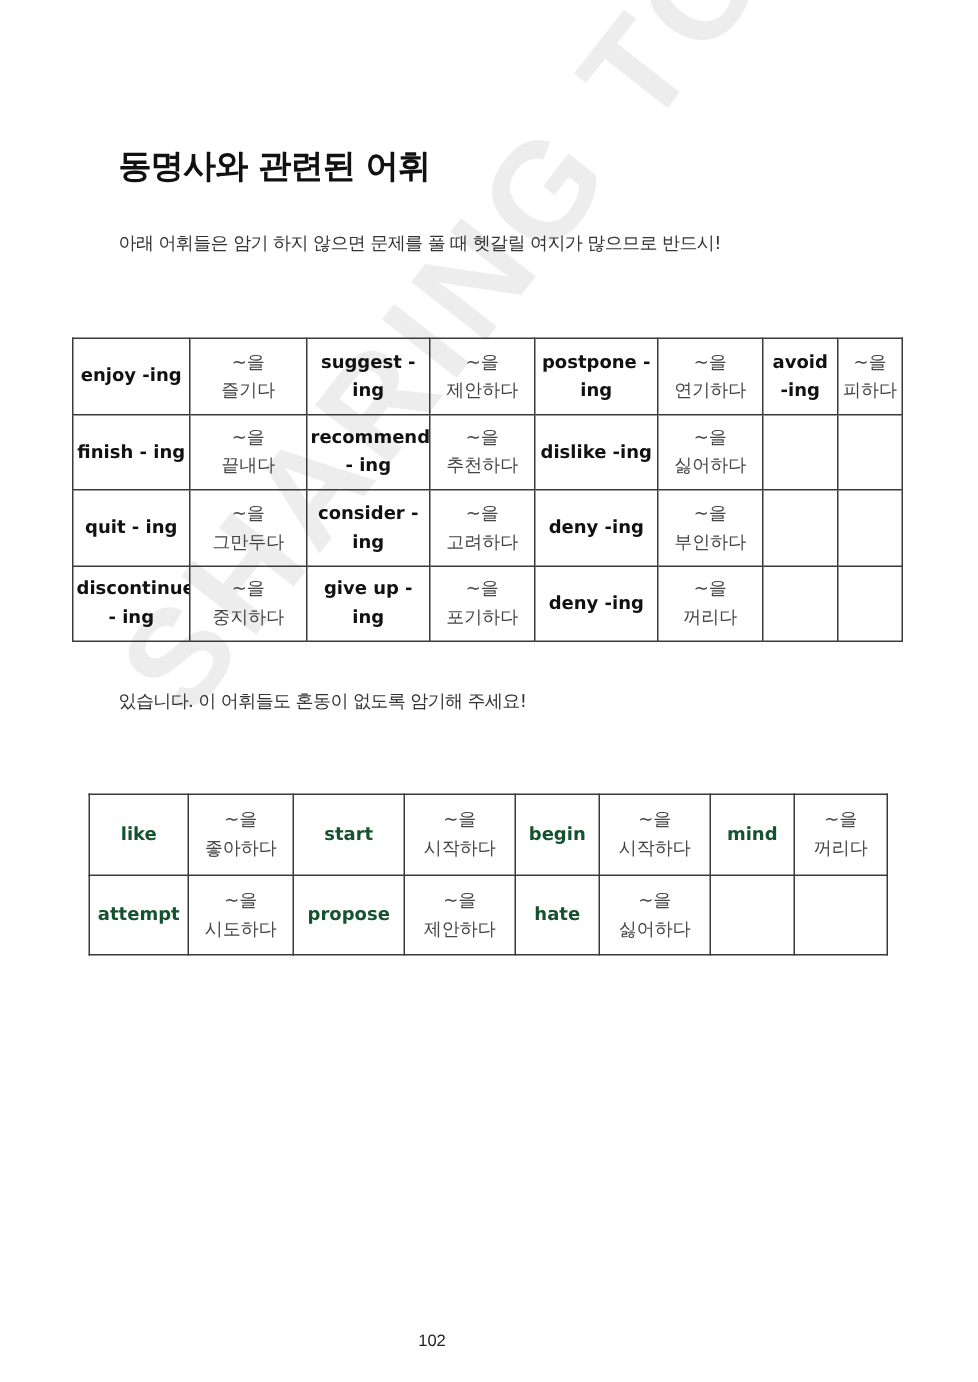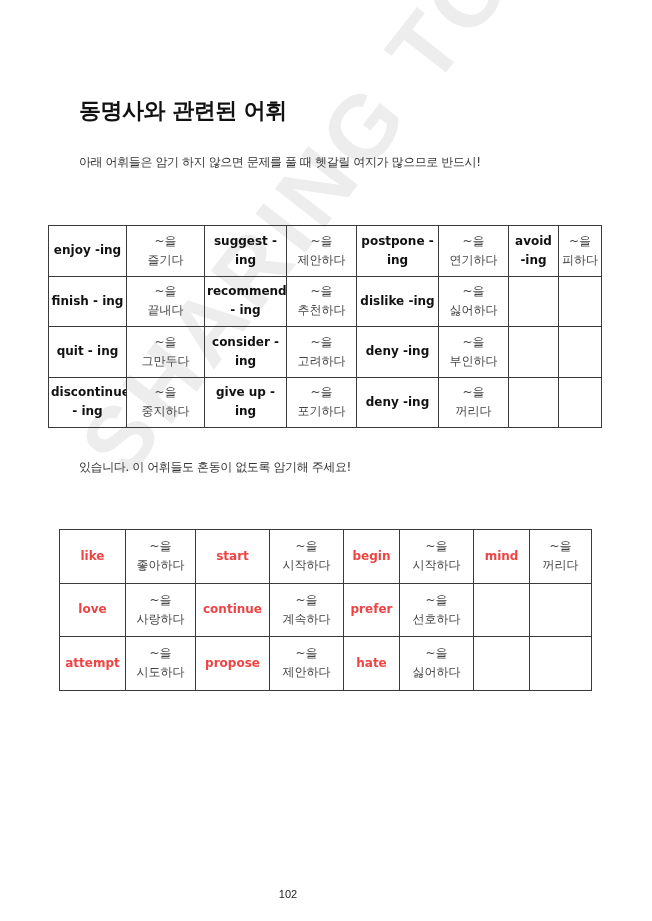--- a/index.html
+++ b/index.html
@@ -22,21 +22,21 @@
   table.vocab td {
     border:1.5px solid #3a3a3a; text-align:center; vertical-align:middle; padding:0 2px;
     font-size:12px; line-height:19px; overflow:hidden;
   }
   td.en { font-weight:bold; color:#111; font-size:12.5px; }
   td.ko { color:#444; font-size:12px; }
   #t1 { left:48px; top:225px; width:553px; }
   #t1 td { height:49.5px; }
   #t2 { left:59px; top:529px; width:532px; }
   #t2 td { height:52.5px; }
-  td.en2 { font-weight:bold; color:#ef4444; font-size:13px; }
+  td.en2 { font-weight:bold; color:#14532d; font-size:13px; }
   .watermark {
     position:absolute; left:60px; top:430px; font-size:92px; font-weight:bold;
     color:rgba(0,0,0,0.07); transform:rotate(-52deg); transform-origin:left top;
     white-space:nowrap; letter-spacing:6px; pointer-events:none;
     font-family:"Liberation Sans", sans-serif;
   }
   .page-num {
     position:absolute; left:0; width:576px; top:888px; text-align:center; font-size:11px; color:#222;
     font-family:"Liberation Sans", sans-serif;
   }
@@ -187,42 +187,20 @@
           <div>~을</div>
           <div>시작하다</div>
         </td>
         <td class="en2">mind</td>
         <td class="ko">
           <div>~을</div>
           <div>꺼리다</div>
         </td>
       </tr>
       <tr>
-        <td class="en2">love</td>
-        <td class="ko">
-          <div>~을</div>
-          <div>사랑하다</div>
-        </td>
-        <td class="en2">continue</td>
-        <td class="ko">
-          <div>~을</div>
-          <div>계속하다</div>
-        </td>
-        <td class="en2">prefer</td>
-        <td class="ko">
-          <div>~을</div>
-          <div>선호하다</div>
-        </td>
-        <td class="en2"></td>
-        <td class="ko">
-          <div></div>
-          <div></div>
-        </td>
-      </tr>
-      <tr>
         <td class="en2">attempt</td>
         <td class="ko">
           <div>~을</div>
           <div>시도하다</div>
         </td>
         <td class="en2">propose</td>
         <td class="ko">
           <div>~을</div>
           <div>제안하다</div>
         </td>

